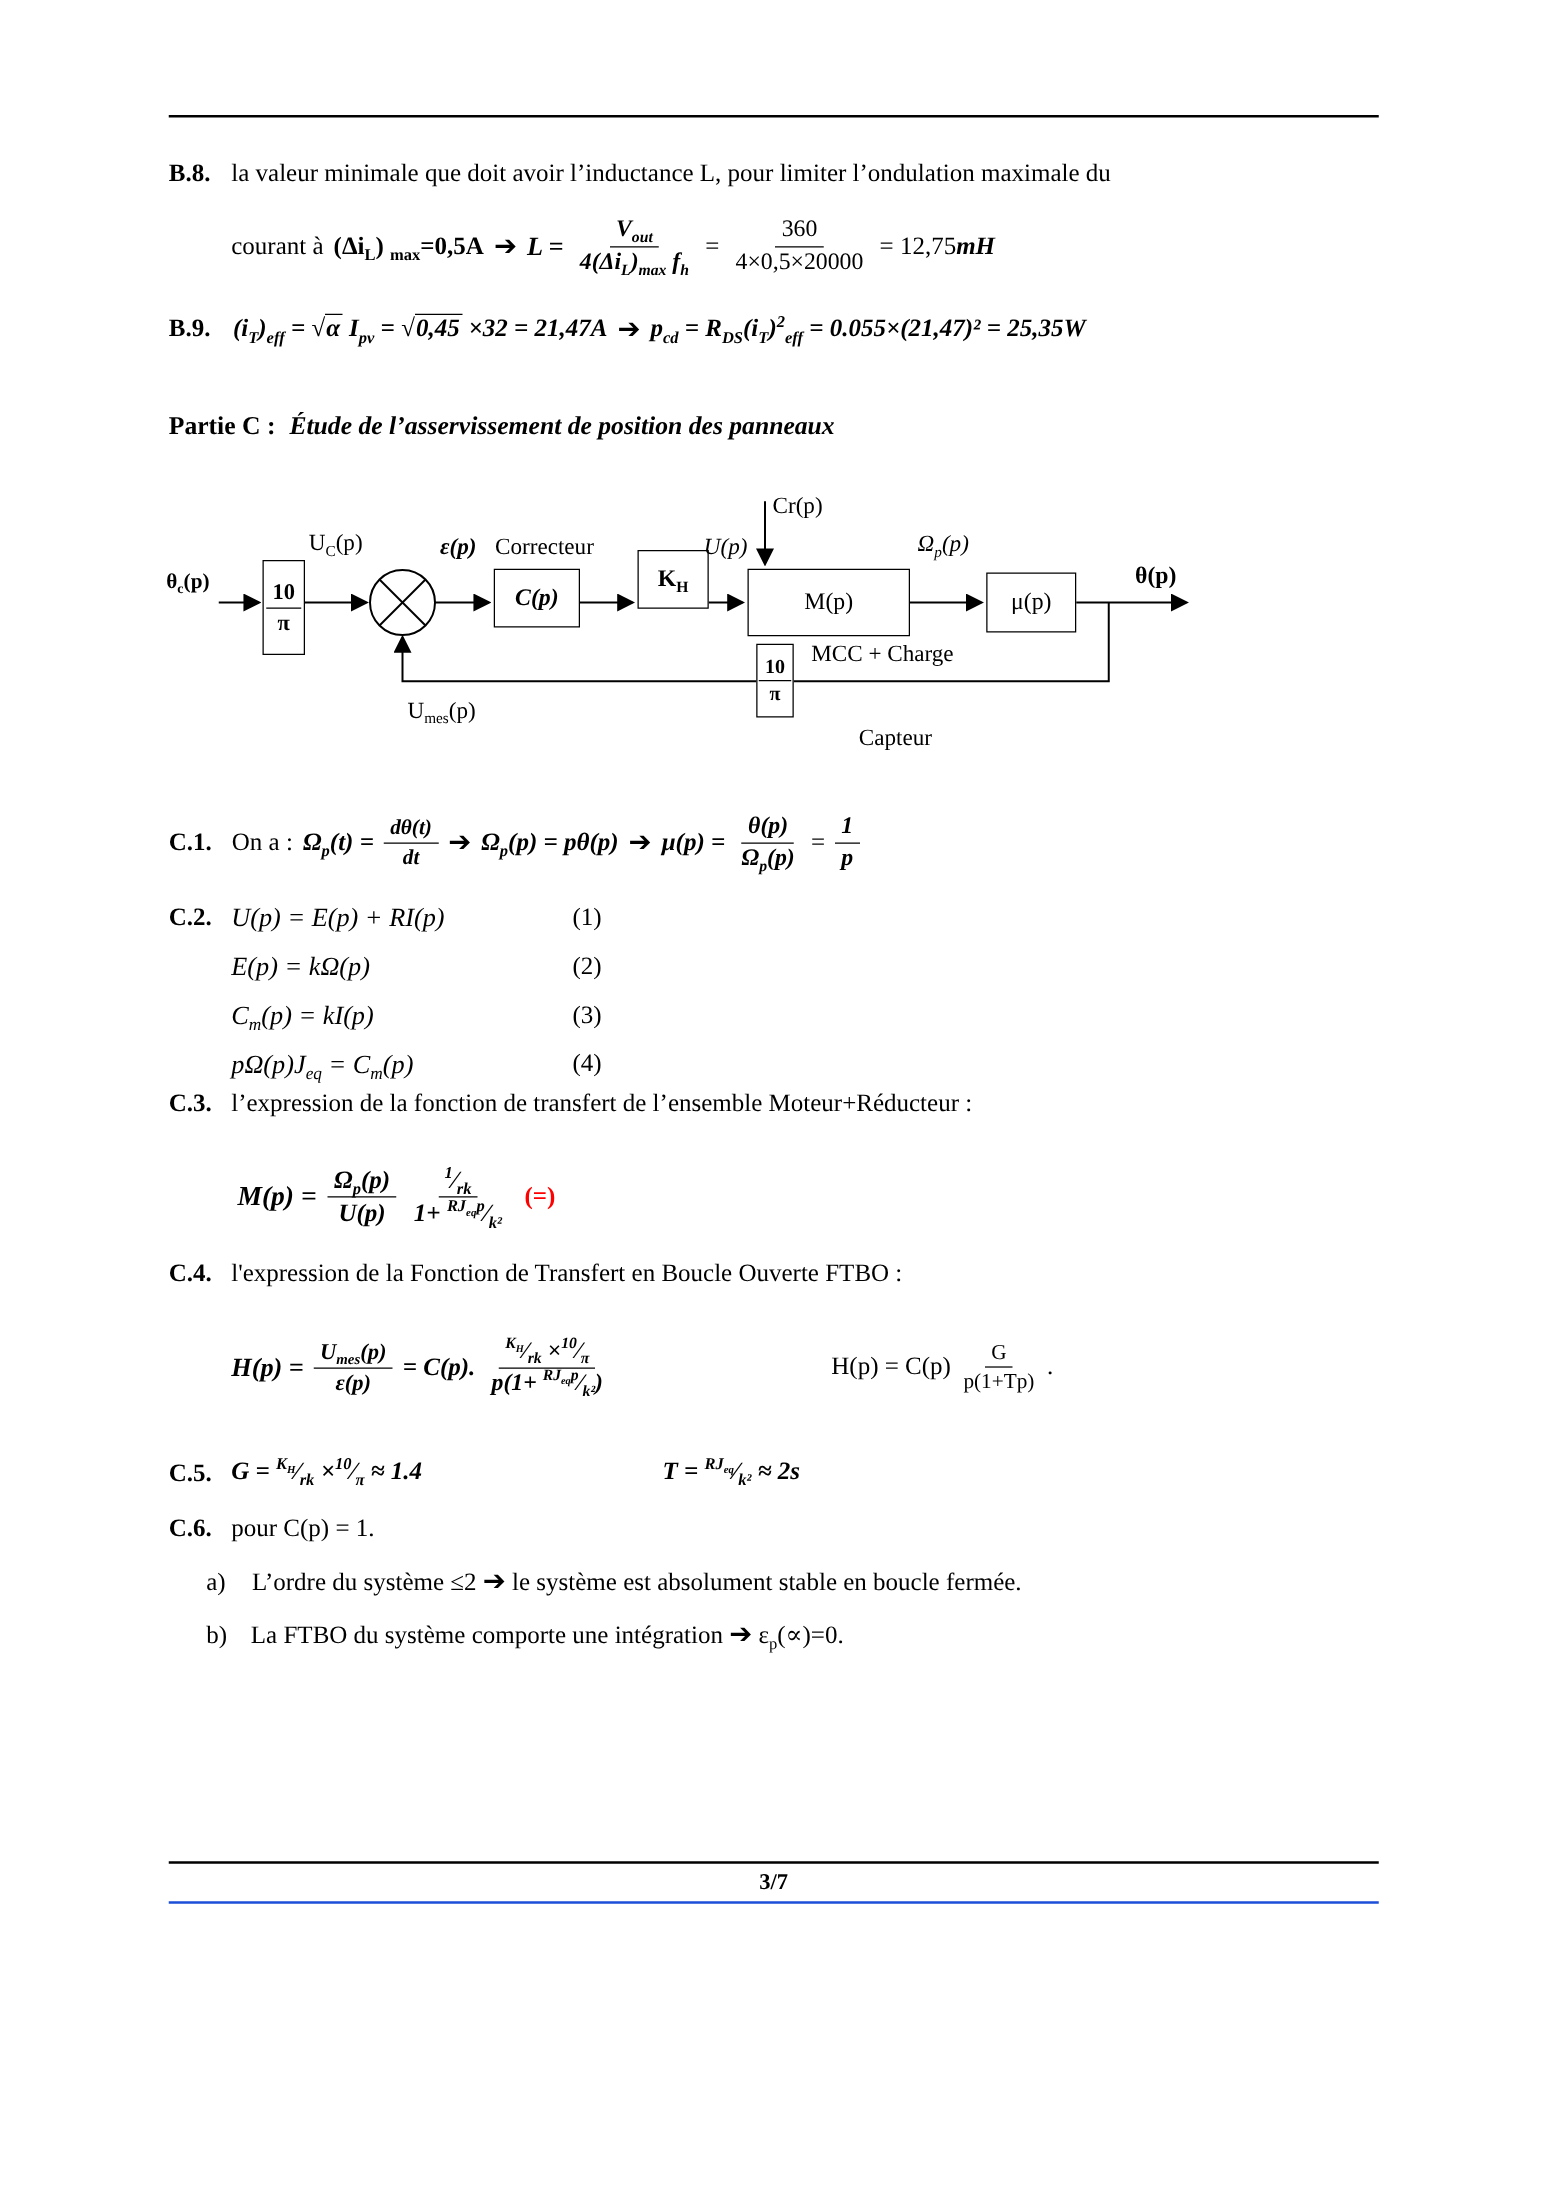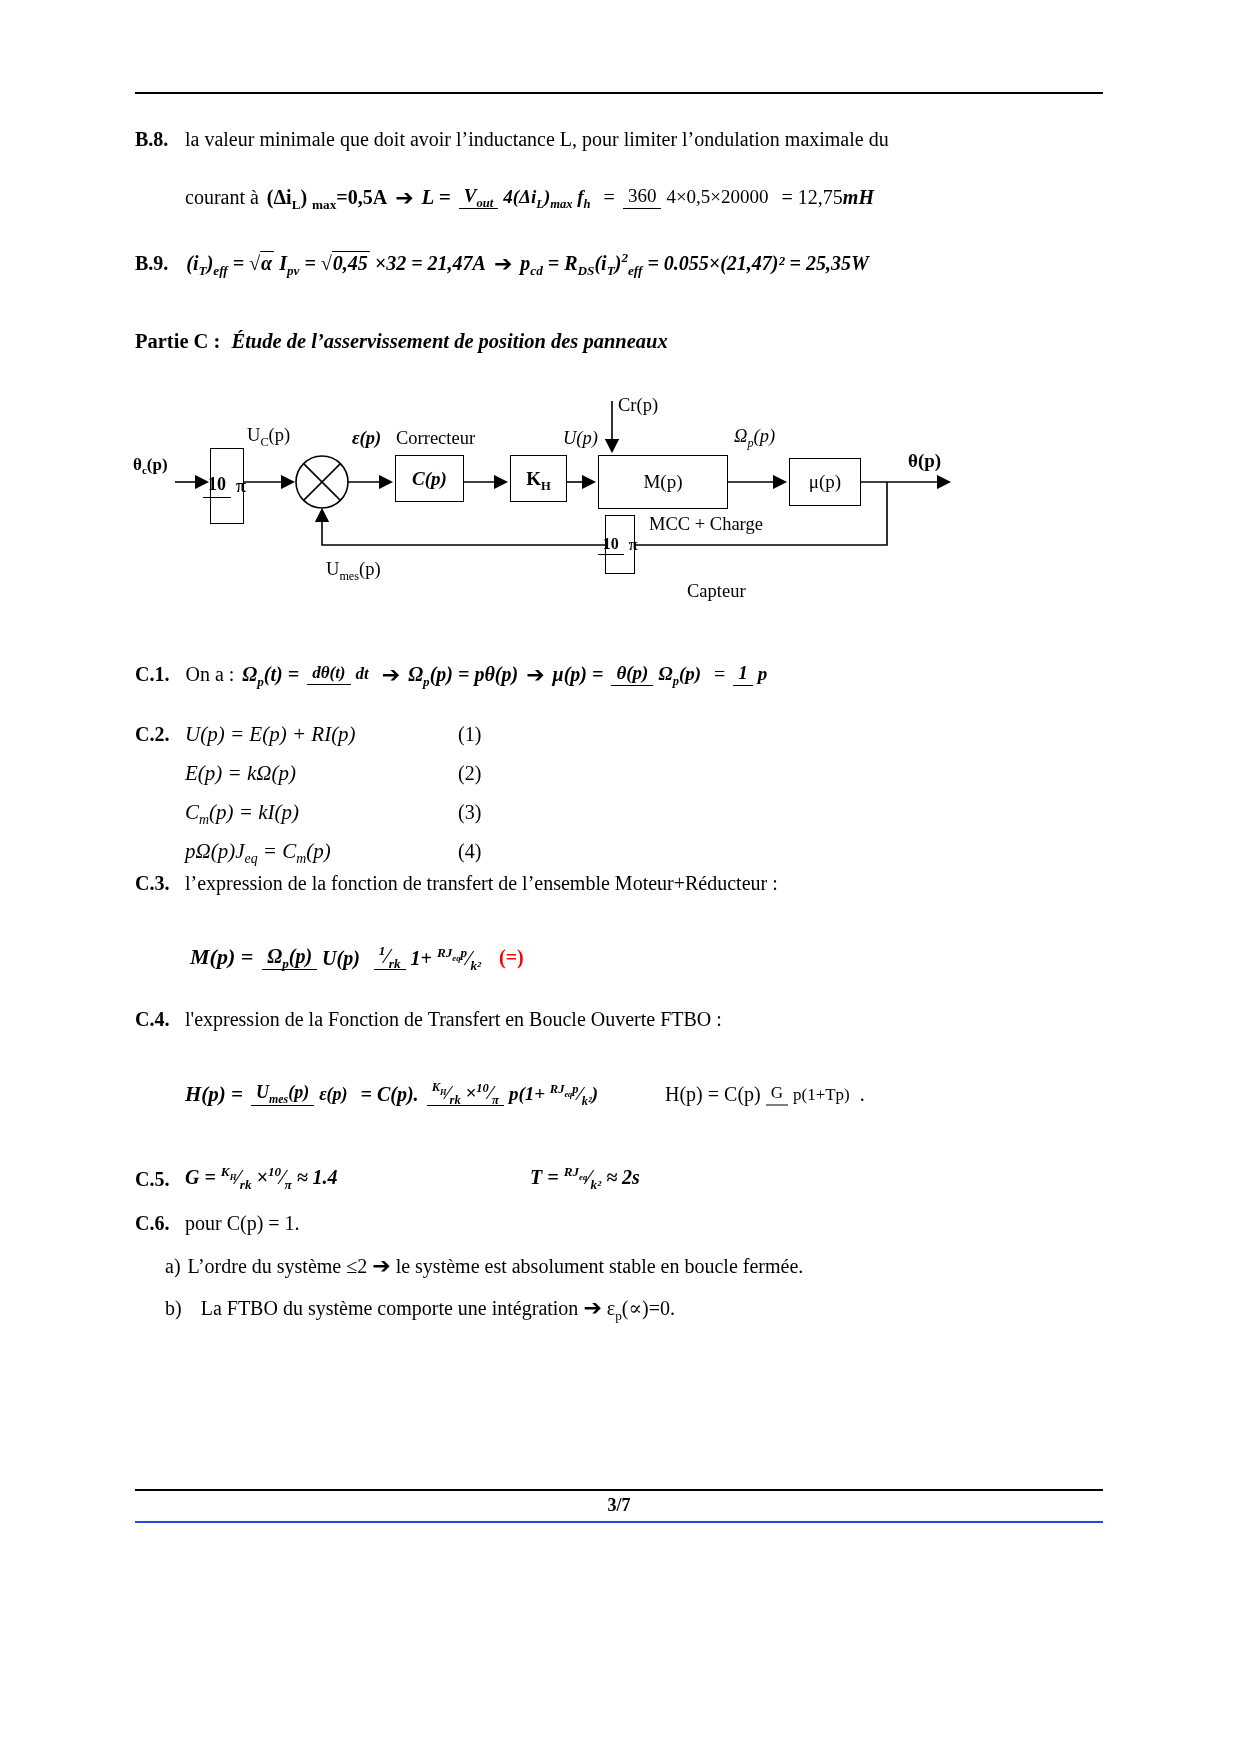--- a/index.html
+++ b/index.html
@@ -7,21 +7,21 @@
        font-family:"Liberation Serif","DejaVu Serif",serif;font-size:20px;
        position:relative;overflow:hidden}
   .content{position:absolute;left:135px;top:0;width:968px;height:1754px}
   .abs{position:absolute}
   .it{font-style:italic}
   .b{font-weight:bold}
   .bi{font-weight:bold;font-style:italic}
   sub,sup{font-size:66%;line-height:0}
   .arw{font-family:"DejaVu Sans","Liberation Sans",sans-serif;font-weight:bold;font-style:normal;font-size:22px}
   .fline{display:flex;align-items:center;white-space:nowrap}
-  .frac{display:inline-flex;flex-direction:row;align-items:center;text-align:center;line-height:1.2;vertical-align:middle}
+  .frac{display:inline-flex;flex-direction:column;align-items:center;text-align:center;line-height:1.2;vertical-align:middle}
   .frac .num{border-bottom:1.7px solid #000;padding:0 5px 1px}
   .frac .den{padding:1px 5px 0}
   .rad{border-top:1.7px solid #000;padding:0 2px 0 1px}
   .red{color:#FF0000}
   .qlabel{font-weight:bold}
   .hdr{position:absolute;top:66px;left:0;width:968px;height:24px;font-size:18.5px;font-style:italic}
   .hdr span{position:absolute;top:0;white-space:nowrap}
   .hdr-rule{position:absolute;top:92px;left:0;width:968px;border-top:2px solid #000}
   .diagram{position:absolute;left:0;top:395px;width:968px;height:215px}
   .diagram svg{position:absolute;left:0;top:0;z-index:1}
@@ -95,21 +95,21 @@
 
     <div class="dbox" style="left:75px;top:53px;width:32px;height:74px">
       <span class="frac b" style="font-size:18px">
         <span class="num">10</span>
         <span class="den">π</span>
       </span>
     </div>
     <div class="dbox bi" style="left:260px;top:60px;width:67px;height:45px">
       <span>C(p)</span>
     </div>
-    <div class="dbox b" style="left:375px;top:60px;width:55px;height:45px">
+    <div class="dbox b" style="left:375px;top:45px;width:55px;height:45px">
       <span>K<sub>H</sub></span>
     </div>
     <div class="dbox" style="left:463px;top:60px;width:128px;height:52px">
       <span>M(p)</span>
     </div>
     <div class="dbox" style="left:654px;top:63px;width:70px;height:46px">
       <span>μ(p)</span>
     </div>
     <div class="dbox" style="left:470px;top:120px;width:28px;height:57px">
       <span class="frac b" style="font-size:16px">
@@ -220,21 +220,21 @@
     <span class="abs qlabel" style="left:0;top:12px">C.5.</span>
     <span class="abs bi" style="left:50px;top:10px;font-size:20px;white-space:nowrap">G = <sup>K<sub>H</sub></sup>⁄<sub>rk</sub> ×<sup>10</sup>⁄<sub>π</sub> ≈ 1.4</span>
     <span class="abs bi" style="left:395px;top:10px;font-size:20px;white-space:nowrap">T = <sup>RJ<sub>eq</sub></sup>⁄<sub>k²</sub> ≈ 2s</span>
   </div>
 
   <div class="abs" style="left:0;top:1212px;width:968px;height:120px">
     <span class="abs qlabel" style="left:0;top:0">C.6.</span>
     <span class="abs" style="left:50px;top:0">pour C(p) = 1.</span>
     <div class="abs" style="left:30px;top:41px;white-space:nowrap">
       <span>a)</span>
-      <span style="margin-left:2px">L’ordre du système ≤2 </span><span class="arw">➔</span><span> le système est absolument stable en boucle fermée.</span>
+      <span style="margin-left:16px">L’ordre du système ≤2 </span><span class="arw">➔</span><span> le système est absolument stable en boucle fermée.</span>
     </div>
     <div class="abs" style="left:30px;top:83px;white-space:nowrap">
       <span>b)</span>
       <span style="margin-left:14px">La FTBO du système comporte une intégration </span><span class="arw">➔</span><span> ε<sub>p</sub>(∝)=0.</span>
     </div>
   </div>
 
   <div class="footer">
     <div class="pg">3/7</div>
   </div>

